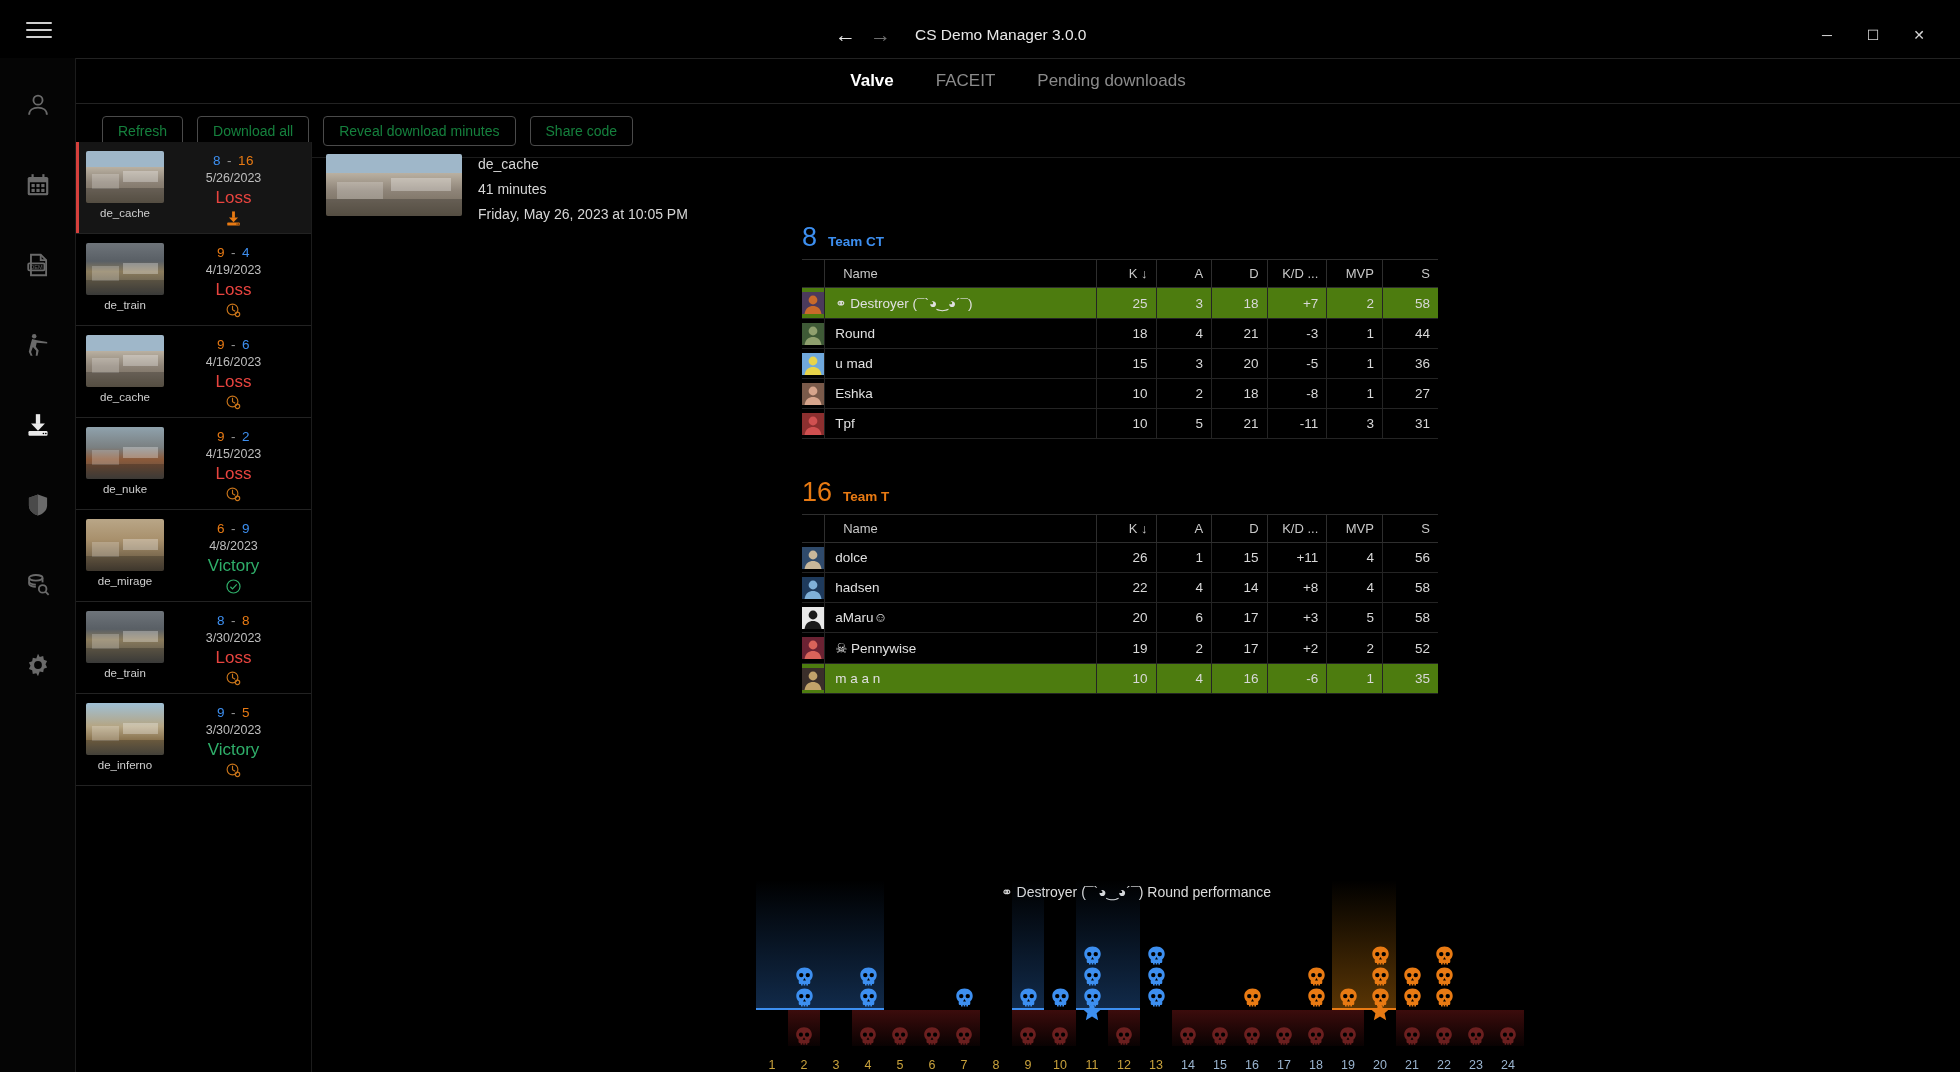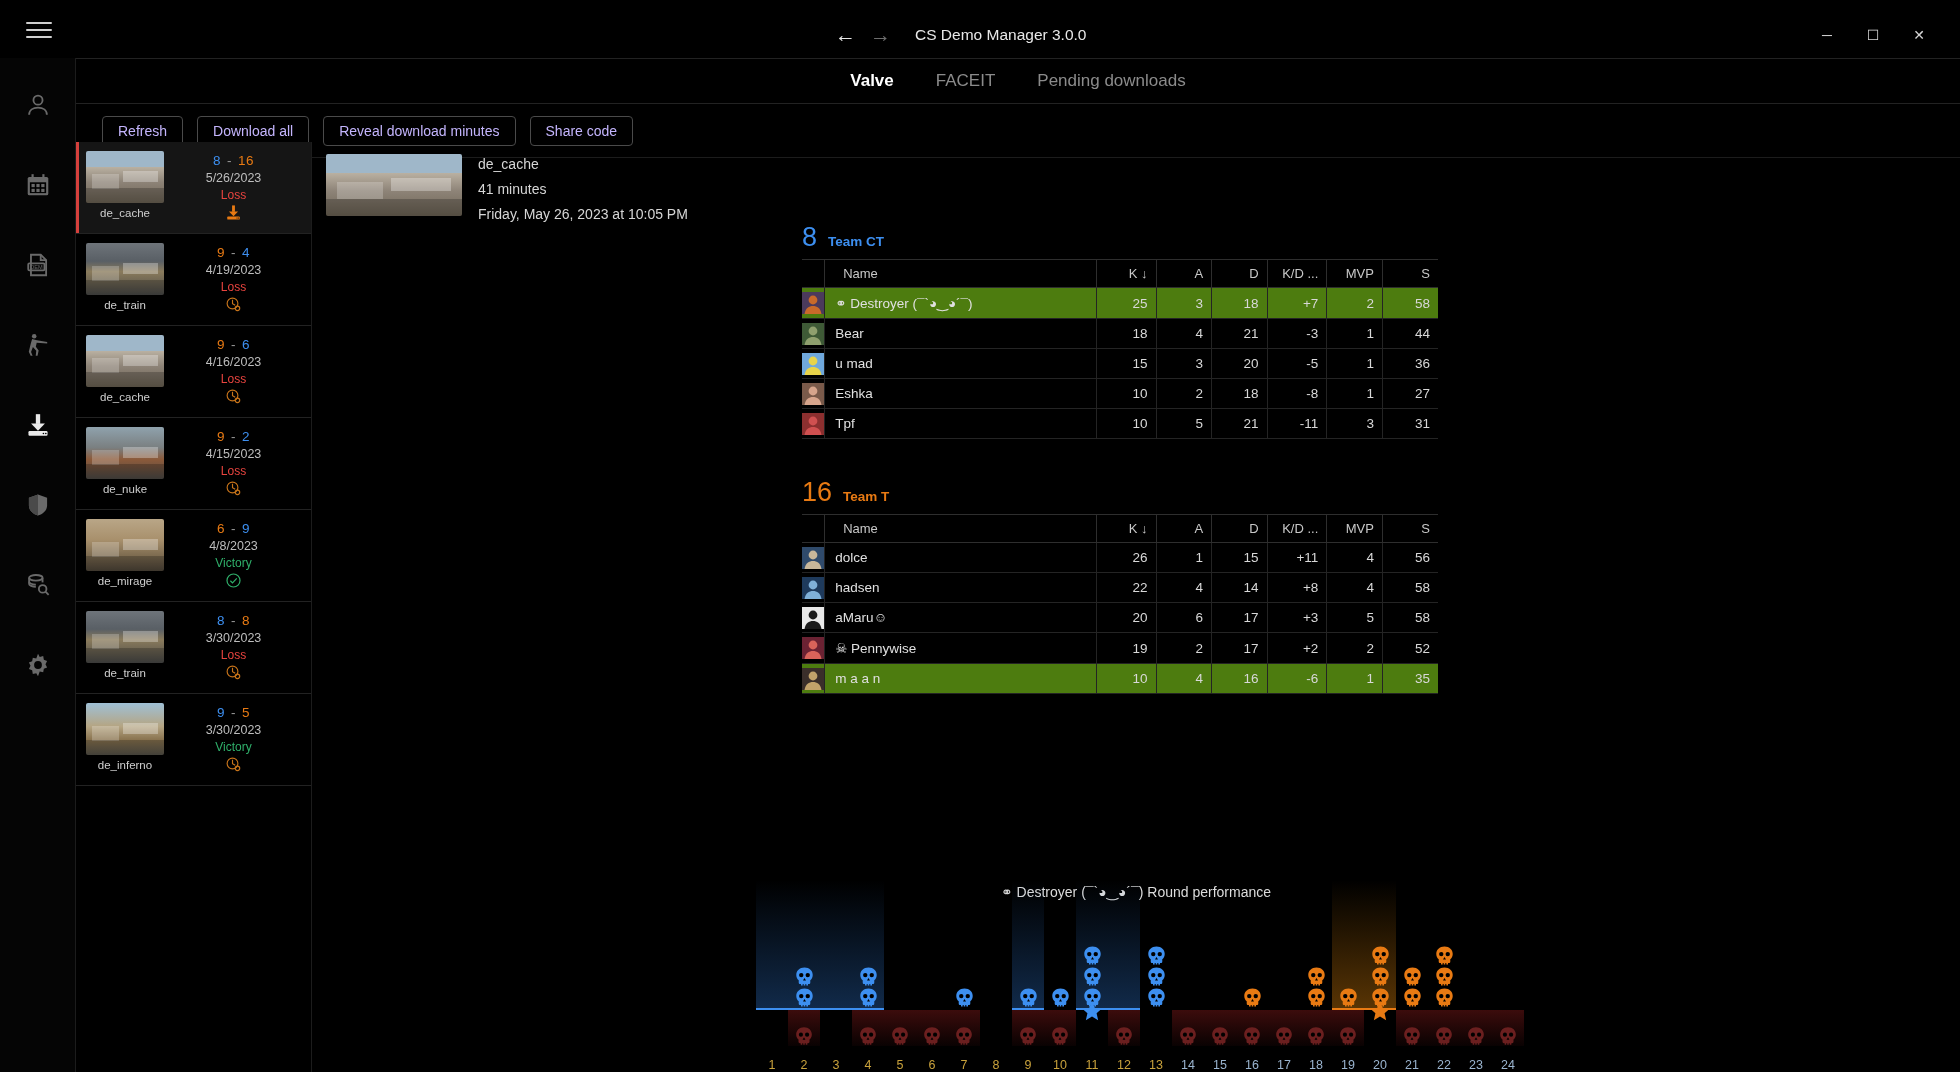--- a/index.html
+++ b/index.html
@@ -33,39 +33,39 @@
   .railitem { width:46px; height:42px; display:flex; align-items:center; justify-content:center;
               position:relative; cursor:pointer; }
   .railitem svg { stroke:#6a6a6a; fill:none; stroke-width:1.7; }
   .railitem.active svg { stroke:#e9e9e9; }
   .railitem.active::before { content:""; position:absolute; left:-26px; top:4px; width:3px; height:34px; background:#e9e9e9; }
   
   #toolbar { position:absolute; left:76px; top:104px; width:1884px; height:54px;
              display:flex; align-items:center; padding-left:26px; gap:14px;
              border-bottom:1px solid #1c1c1c; }
   .btn { height:30px; padding:0 15px; border:1px solid #4a4a4a; border-radius:4px;
-         background:transparent; color:#c4b5fd; font-size:14px; display:flex;
+         background:transparent; color:#15803d; font-size:14px; display:flex;
          align-items:center; cursor:pointer; font-family:"Liberation Sans", sans-serif; white-space:nowrap; }
   .btn.disabled { border-color:transparent; color:#6a6a6a; background:#141414; cursor:default; }
   
   #demolist { position:absolute; left:76px; top:142px; width:236px; height:930px;
               overflow:hidden; background:#000; border-right:1px solid #1c1c1c; }
   .demorow { position:relative; height:92px; border-bottom:1px solid #222;
              display:flex; align-items:flex-start; padding:9px 8px 0 10px; cursor:pointer; }
   .demorow.selected { background:#151515; }
   .demorow .accent { position:absolute; left:0; top:0; width:3px; height:100%; background:#d6403c; }
   .thumbwrap { width:78px; }
   .thumb { width:78px; height:52px; border-radius:2px; overflow:hidden; position:relative; }
   .mapname { font-size:11.5px; color:#cfcfcf; text-align:center; margin-top:4px; }
   .demometa { flex:1; text-align:center; padding-top:2px; }
   .score { font-size:13.5px; letter-spacing:.5px; }
   .score .dash { color:#9a9a9a; margin:0 6px; }
   .blue { color:#3d8ff0; } .orange { color:#e87a13; }
   .datetxt { font-size:12.5px; color:#bdbdbd; margin-top:3px; }
-  .result { font-size:12px; margin-top:3px; }
+  .result { font-size:17px; margin-top:3px; }
   .result.loss { color:#e8443f; } .result.victory { color:#2faf6a; }
   .statusicon { margin-top:2px; display:flex; justify-content:center; }
   
   #main { position:absolute; left:312px; top:142px; width:1648px; height:930px; overflow:hidden; }
   #subtoolbar { height:48px; display:flex; align-items:center; gap:12px; padding-left:14px;
                 border-bottom:1px solid #1c1c1c; }
   #demohead { display:flex; gap:16px; padding:12px 0 0 14px; }
   #demohead .bigthumb { width:136px; height:62px; border-radius:2px; overflow:hidden; }
   #demohead .info { padding-top:2px; }
   #demohead .info div { font-size:14px; color:#d6d6d6; margin-bottom:9px; }
@@ -462,21 +462,21 @@
             <td>58</td>
           </tr>
           <tr class="">
             <td class="avatar">
               <svg class="av" viewBox="0 0 22 22">
                 <rect width="22" height="22" fill="#3e5a36"></rect>
                 <circle cx="11" cy="8" r="4.4" fill="#8fa06e"></circle>
                 <path d="M2.5 22 C3.5 16 7 14 11 14 s7.5 2 8.5 8 Z" fill="#8fa06e"></path>
               </svg>
             </td>
-            <td class="pname">Bear</td>
+            <td class="pname">Round</td>
             <td>18</td>
             <td>4</td>
             <td>21</td>
             <td class="neg">-3</td>
             <td>1</td>
             <td>44</td>
           </tr>
           <tr class="">
             <td class="avatar">
               <svg class="av" viewBox="0 0 22 22">

